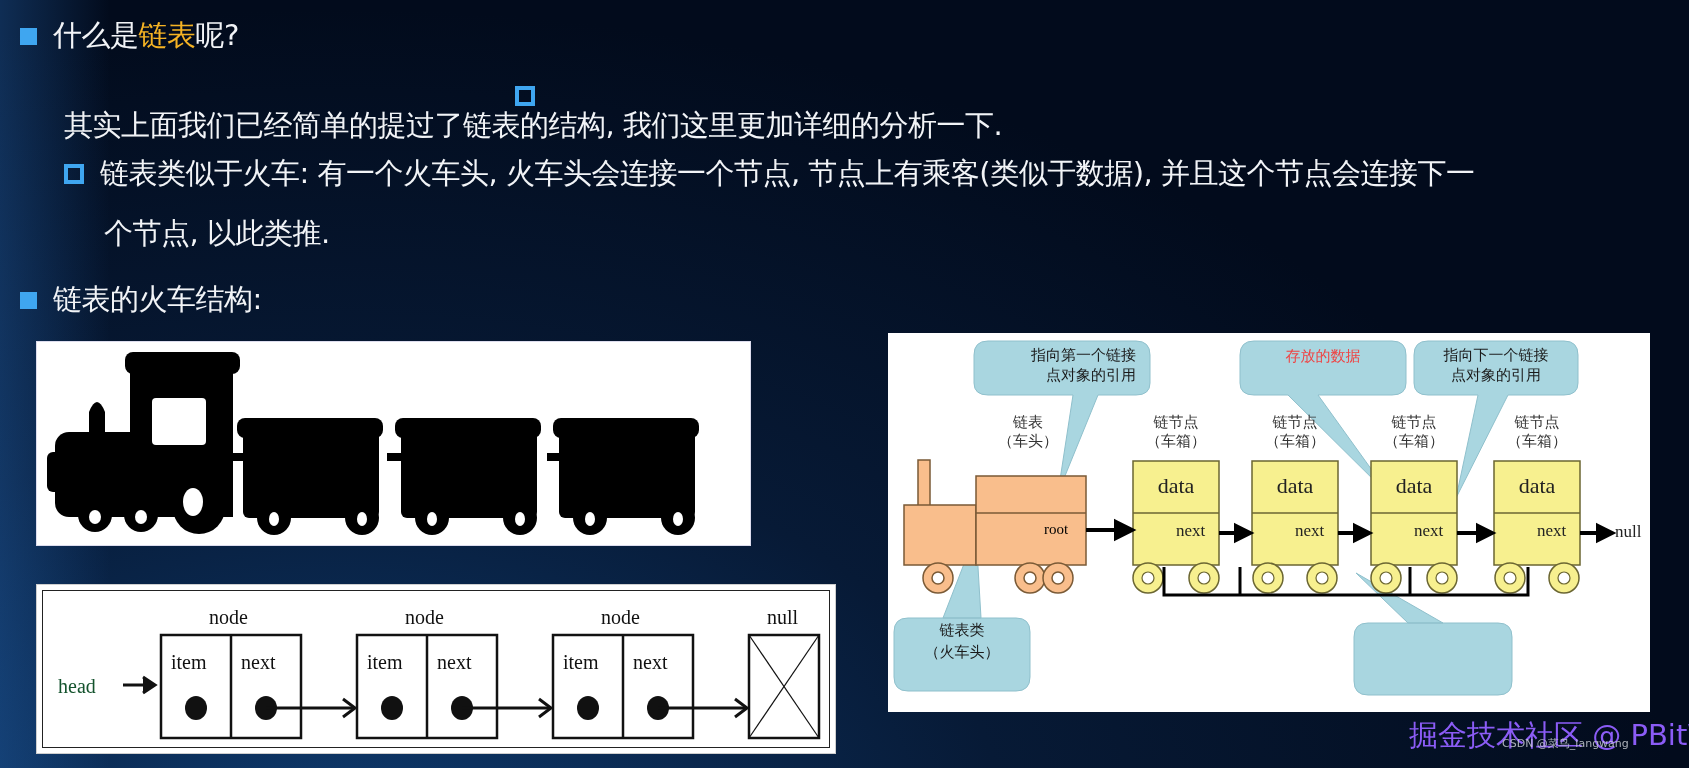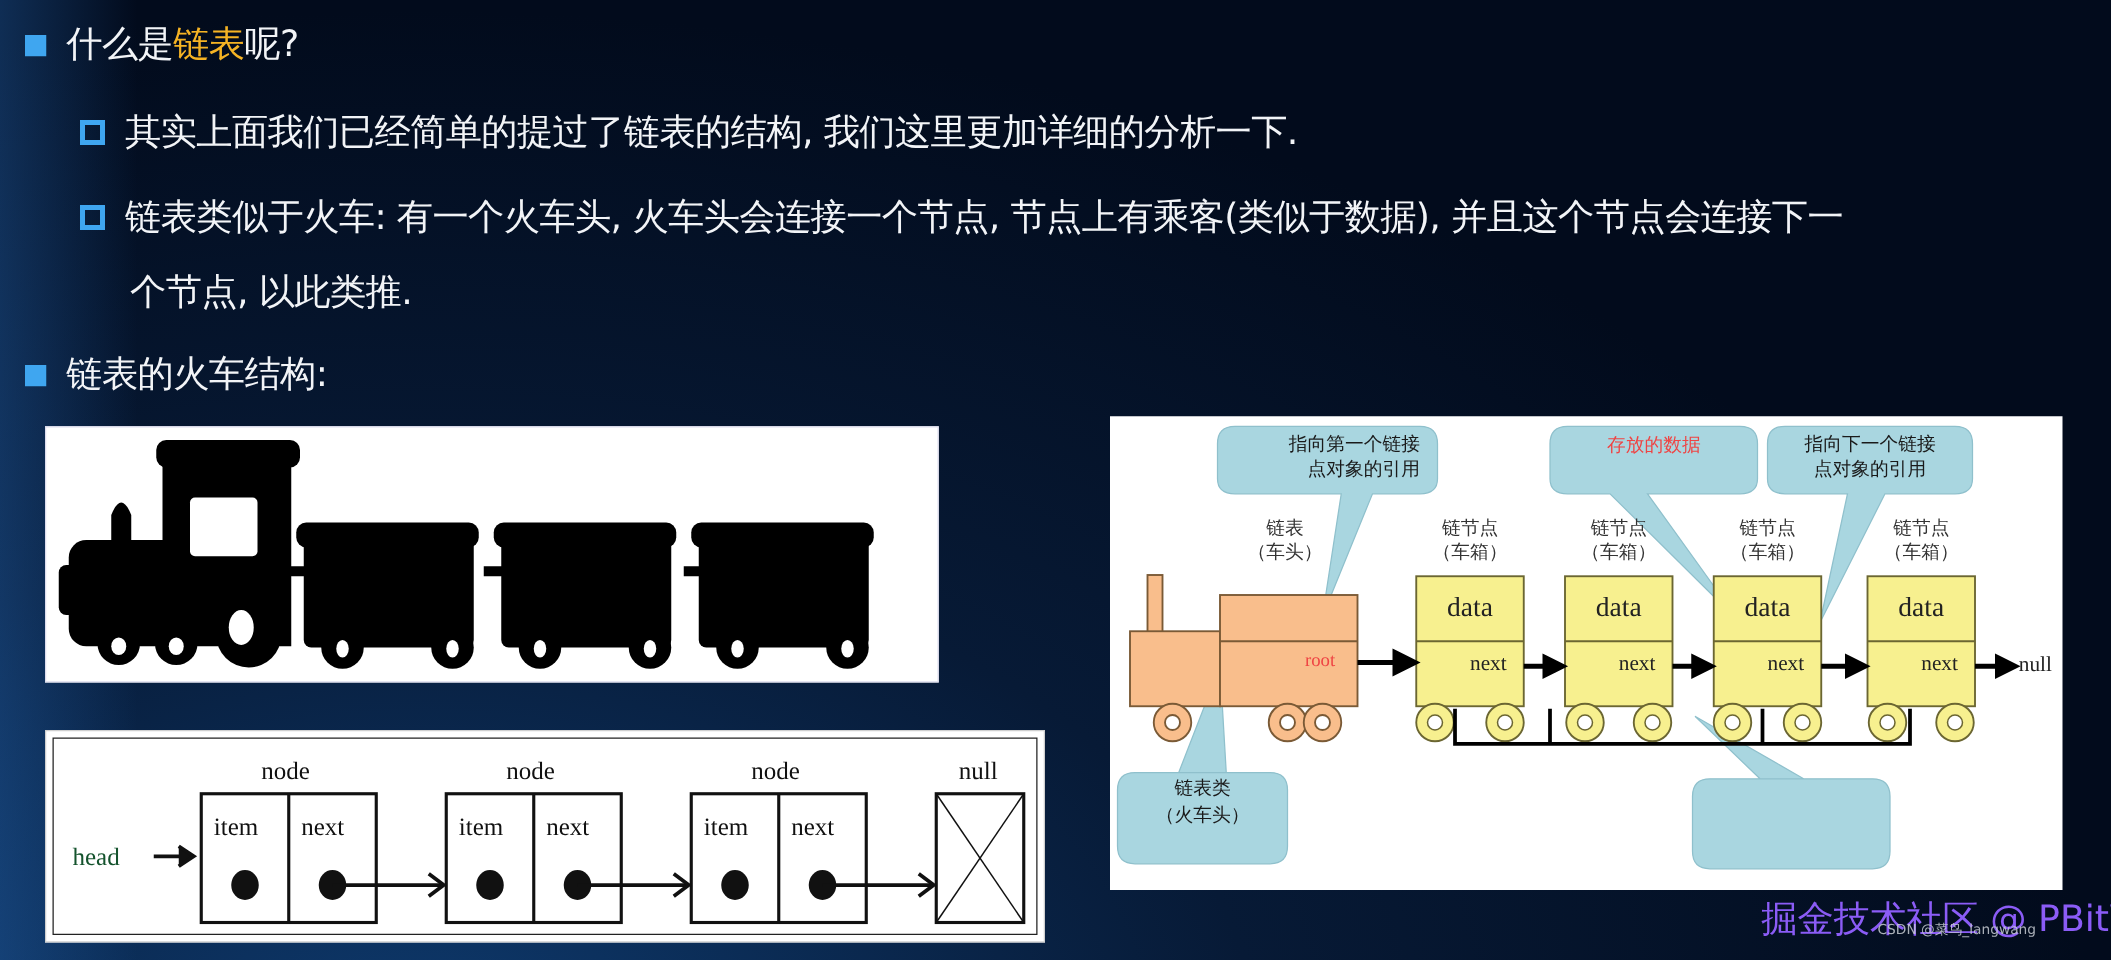--- a/index.html
+++ b/index.html
@@ -25,21 +25,21 @@
 
 <div class="streak"></div>
 
 <div class="line" style="left:20px;top:16px;">
   <span class="bullet-solid"></span>
   <span>什么是</span>
     <span class="hl">链表</span>
     <span>呢?</span>
 </div>
 
-<div class="line" style="left:64px;top:86px;">
+<div class="line" style="left:64px;top:86px;flex-direction:column;">
   <span class="bullet-hollow"></span>
   <span>其实上面我们已经简单的提过了链表的结构, 我们这里更加详细的分析一下.</span>
 </div>
 
 <div class="line" style="left:64px;top:154px;">
   <span class="bullet-hollow"></span>
   <span>链表类似于火车: 有一个火车头, 火车头会连接一个节点, 节点上有乘客(类似于数据), 并且这个节点会连接下一</span>
 </div>
 <div class="line" style="left:104px;top:214px;">
   <span>个节点, 以此类推.</span>
@@ -242,21 +242,21 @@
   </div>
   <div style="position:absolute;left:6px;top:286px;width:136px;text-align:center;font-size:15px;color:#1a1a1a;line-height:22px;">
     <div>链表类</div>
     <div>（火车头）</div>
   </div>
 
   <div style="position:absolute;left:100px;top:80px;width:80px;text-align:center;font-size:15px;color:#333;line-height:19px;">
     <div>链表</div>
     <div>（车头）</div>
   </div>
-  <div class="serif" style="position:absolute;left:156px;top:188px;font-size:15px;color:#ef4444;">root</div>
+  <div class="serif" style="position:absolute;left:156px;top:188px;font-size:15px;color:#000000;">root</div>
 
   <div style="position:absolute;left:243px;top:80px;width:90px;text-align:center;font-size:15px;color:#333;line-height:19px;">
     <div>链节点</div>
     <div>（车箱）</div>
   </div>
   <div style="position:absolute;left:362px;top:80px;width:90px;text-align:center;font-size:15px;color:#333;line-height:19px;">
     <div>链节点</div>
     <div>（车箱）</div>
   </div>
   <div style="position:absolute;left:481px;top:80px;width:90px;text-align:center;font-size:15px;color:#333;line-height:19px;">

